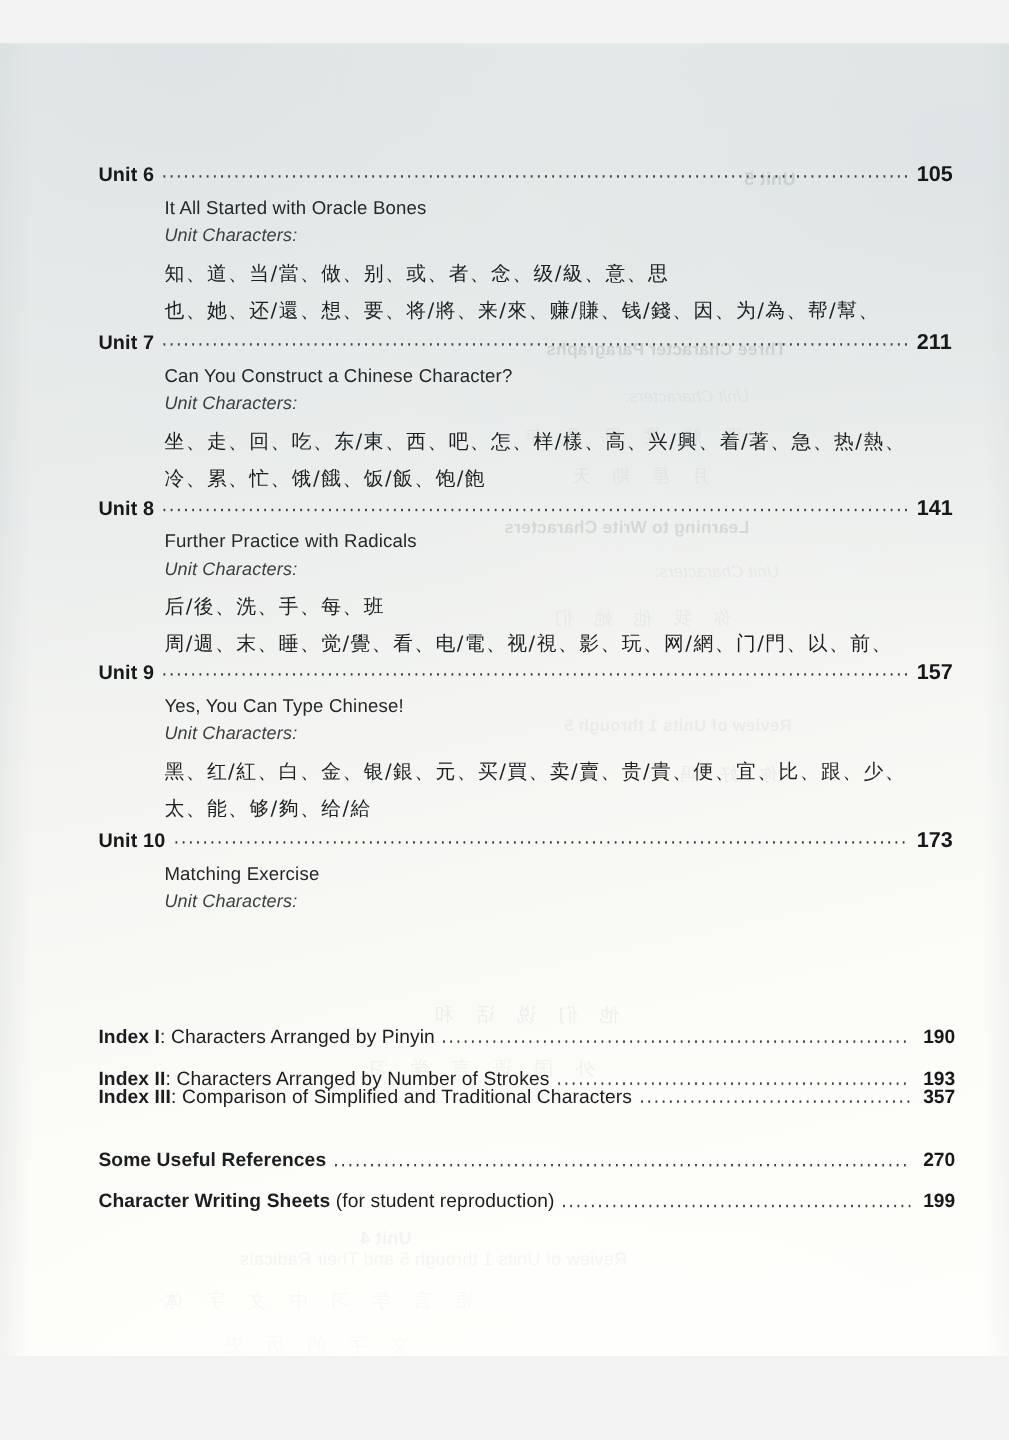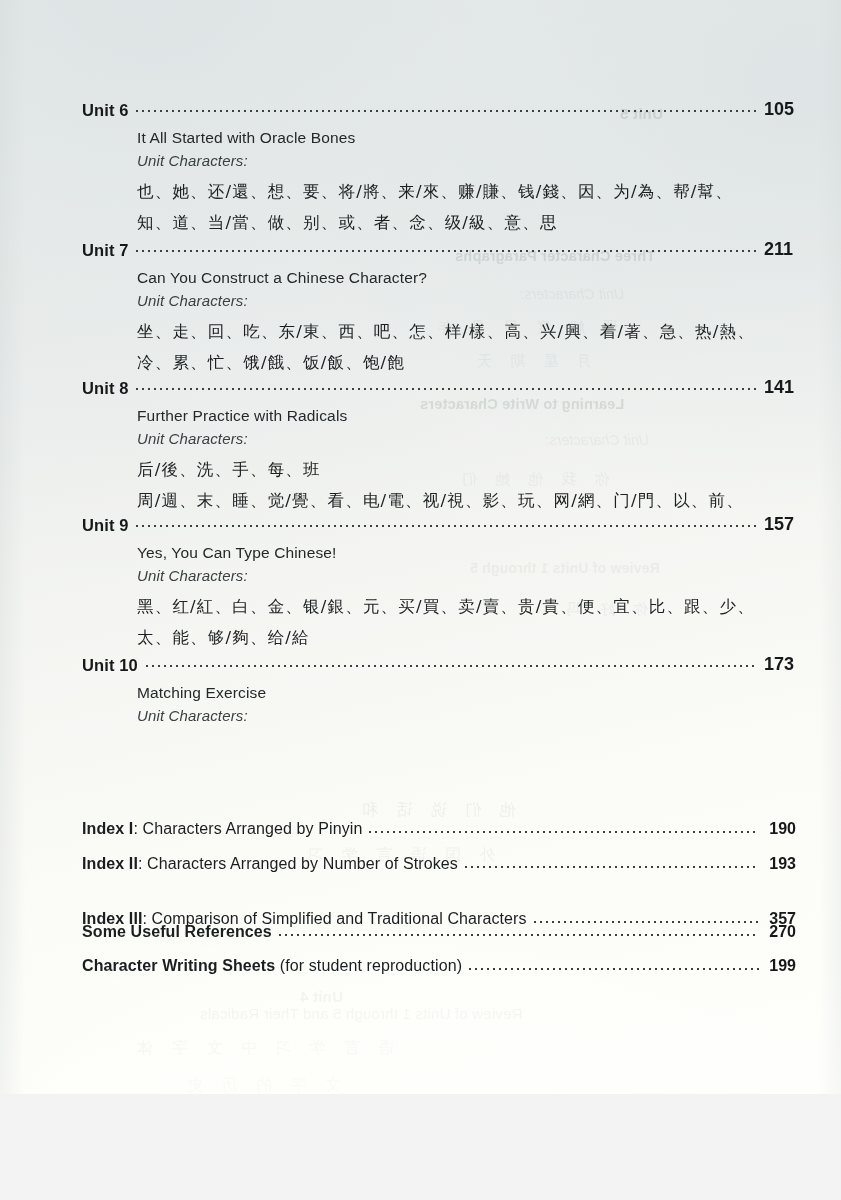--- a/index.html
+++ b/index.html
@@ -17,20 +17,21 @@
   
   #page {
     position: relative;
     width: 841px;
     height: 1094px;
     background:
       radial-gradient(140% 85% at 18% 0%,   rgba(222,228,229,0.95) 0%, rgba(226,231,231,0.55) 28%, rgba(255,255,255,0) 62%),
       radial-gradient(120% 70% at 95% 8%,   rgba(219,226,227,0.80) 0%, rgba(255,255,255,0) 55%),
       linear-gradient(168deg, #e4e9e9 0%, #eceeed 26%, #f4f5f2 50%, #fbfbf7 72%, #fdfdf9 88%, #fefefc 100%);
     overflow: hidden;
+    margin-top: 36px;
   }
   
   #page::after {
     content: "";
     position: absolute;
     inset: 0;
     pointer-events: none;
     background:
       radial-gradient(130% 60% at 50% 112%, rgba(255,255,254,0.85) 0%, rgba(255,255,255,0) 58%),
       linear-gradient(90deg, rgba(205,212,212,0.30) 0px, rgba(255,255,255,0) 26px),
@@ -232,22 +233,22 @@
 
     <div class="unit-block" style="top:100px;">
       <div class="toc-row">
         <div class="toc-label"><span>Unit</span>&nbsp;<span>6</span></div>
         <div class="toc-leader"></div>
         <div class="toc-page">105</div>
       </div>
       <div class="unit-title">It All Started with Oracle Bones</div>
       <div class="unit-chars-label">Unit Characters:</div>
       <div class="char-lines">
+        <div class="char-line">知、道、当/當、做、别、或、者、念、级/級、意、思</div>
         <div class="char-line">也、她、还/還、想、要、将/將、来/來、赚/賺、钱/錢、因、为/為、帮/幫、</div>
-        <div class="char-line">知、道、当/當、做、别、或、者、念、级/級、意、思</div>
       </div>
     </div>
 
     <div class="unit-block" style="top:240px;">
       <div class="toc-row">
         <div class="toc-label"><span>Unit</span>&nbsp;<span>7</span></div>
         <div class="toc-leader"></div>
         <div class="toc-page">211</div>
       </div>
       <div class="unit-title">Can You Construct a Chinese Character?</div>
@@ -301,21 +302,21 @@
       <div class="index-leader"></div>
       <div class="index-page">190</div>
     </div>
 
     <div class="index-row" style="top:855px;">
       <div class="index-label"><span class="bold">Index II</span><span class="reg">: Characters Arranged by Number of Strokes</span></div>
       <div class="index-leader"></div>
       <div class="index-page">193</div>
     </div>
 
-    <div class="index-row" style="top:910px;">
+    <div class="index-row" style="top:870px;">
       <div class="index-label"><span class="bold">Index III</span><span class="reg">: Comparison of Simplified and Traditional Characters</span></div>
       <div class="index-leader"></div>
       <div class="index-page">357</div>
     </div>
 
     <div class="index-row" style="top:923px;">
       <div class="index-label"><span class="bold">Some Useful References</span><span class="reg"></span></div>
       <div class="index-leader"></div>
       <div class="index-page">270</div>
     </div>

